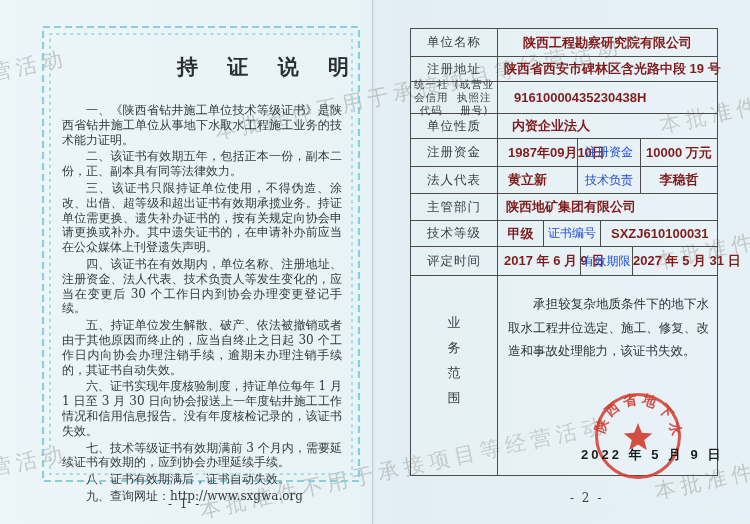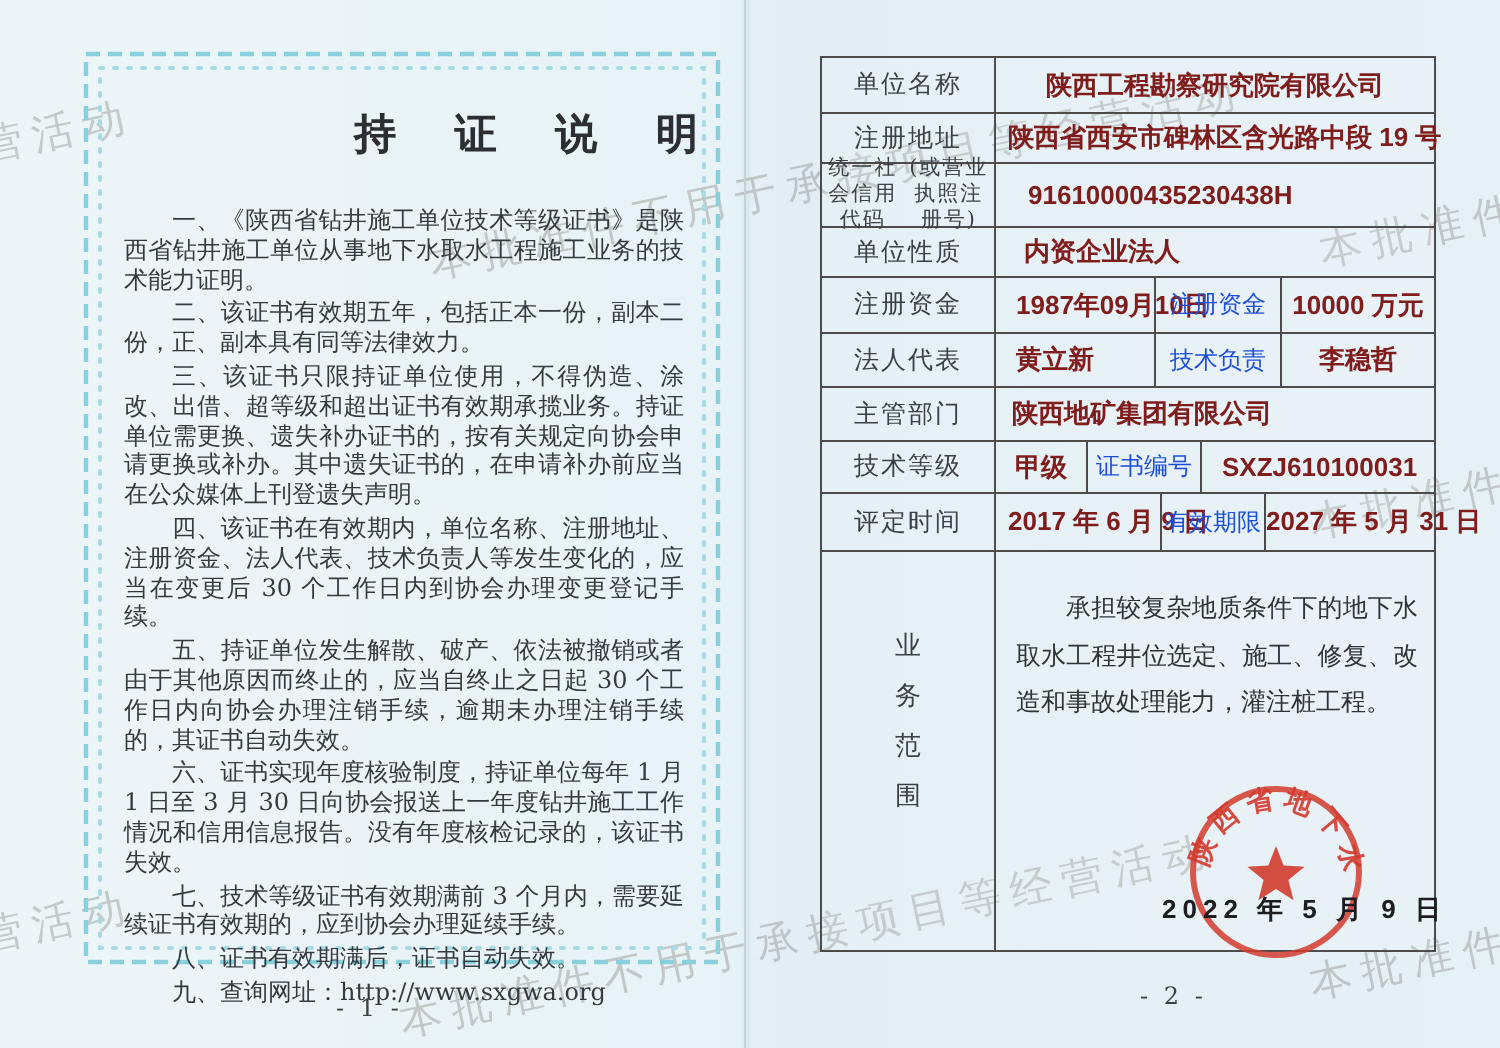--- a/index.html
+++ b/index.html
@@ -180,21 +180,21 @@
     </div>
 
     <div class="trow">
       <div class="scope-label">
         <span>业</span>
         <span>务</span>
         <span>范</span>
         <span>围</span>
       </div>
       <div class="scope-content">
-        <p class="scope-text">承担较复杂地质条件下的地下水取水工程井位选定、施工、修复、改造和事故处理能力，灌注桩工程。</p>
+        <p class="scope-text">承担较复杂地质条件下的地下水取水工程井位选定、施工、修复、改造和事故处理能力，该证书失效。</p>
       </div>
     </div>
   </div>
 
   <svg class="seal" width="92" height="92" viewBox="0 0 92 92">
     <defs>
       <path id="sealArc" d="M 12 48 A 34 34 0 1 1 80 48" fill="none"></path>
     </defs>
     <circle cx="46" cy="46" r="41.5" fill="none" stroke="#d23b2e" stroke-width="3" opacity="0.85"></circle>
     <text font-size="13.5" font-weight="700" fill="#d23b2e" opacity="0.9" letter-spacing="4" font-family="DejaVu Serif, serif">

